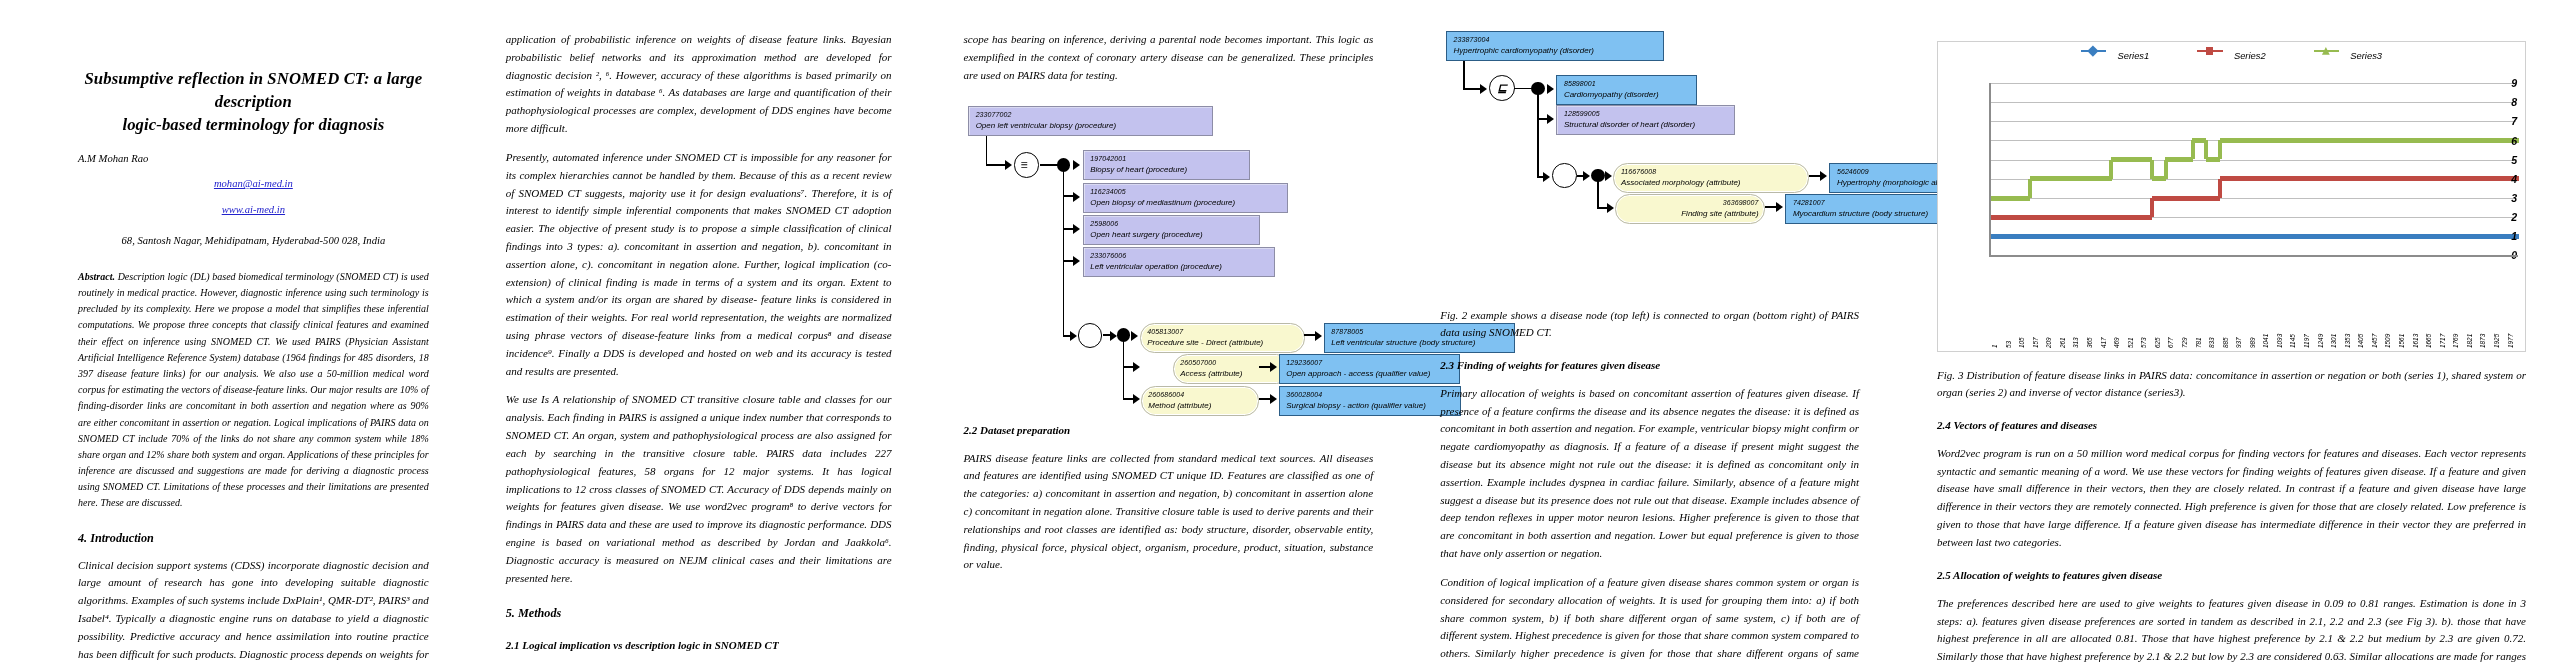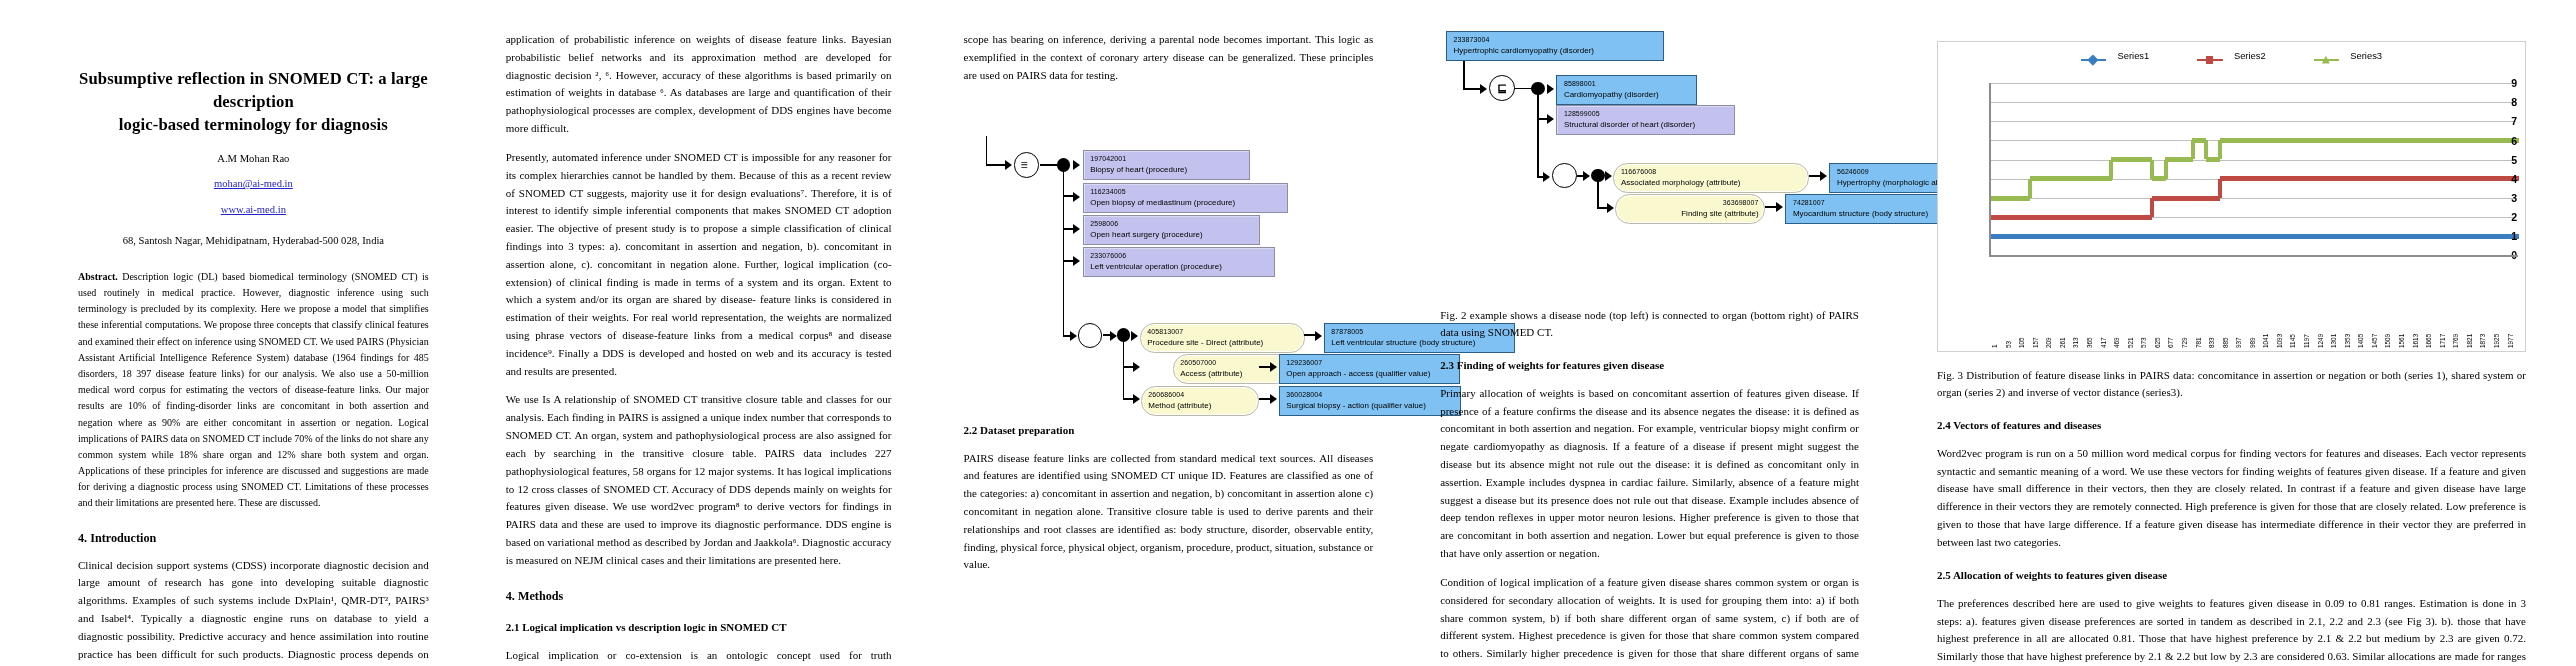--- a/index.html
+++ b/index.html
@@ -1,25 +1,25 @@
 <!DOCTYPE html>
 <html style="font-size:9px"><head>
 <meta charset="utf-8">
 <style>
   html,body{margin:0;padding:0;background:#ffffff;}
   body{width:2576px;height:667px;font-family:"Liberation Serif",serif;color:#000;overflow:hidden;}
   .page{position:relative;width:2576px;height:667px;display:flex;}
-  .col{box-sizing:border-box;padding:0 0 0 0;position:relative;}
+  .col{box-sizing:border-box;padding:0 0 0 0;position:relative;font-style:italic;}
   .c1{width:622px;padding:36px 44px 0 78px;}
   .c2{width:622px;padding:31px 39px 0 33px;}
   .c3{width:656px;padding:31px 39px 0 33px;}
   .c4{width:675px;padding:31px 50px 0 28px;}
 
   h1.title{font-size:16.7px;font-weight:bold;text-align:center;line-height:1.38;margin:31px 0 0 0;letter-spacing:0.1px;}
-  .author{text-align:center;font-size:10.6px;margin-top:16.7px;}
+  .author{font-size:10.6px;margin-top:16.7px;}
   .email{text-align:center;font-size:10.6px;margin-top:14.5px;color:#2222cc;text-decoration:underline;}
   .affil{text-align:center;font-size:10.6px;margin-top:20px;}
 
   p.body{font-size:11px;line-height:1.62;text-align:justify;margin:11px 0 0 0;text-indent:0;hyphens:auto;}
   p.abstract{font-size:10px;line-height:1.62;text-align:justify;margin:23px 0 0 0;}
   .abstract b{font-weight:bold;}
   h2.sec{font-size:12.2px;font-weight:bold;margin:19px 0 0 0;}
   h3.sub{font-size:11px;font-weight:bold;margin:16.7px 0 0 0;line-height:1.4;}
 
   .figcap{font-size:11px;line-height:1.6;text-align:justify;margin:14.5px 0 0 0;}
@@ -36,21 +36,21 @@
   .n-yellow{background:#f9f8cf;border:1.1px solid #b9b9a8;border-radius:14.5px;box-shadow:0 0 0 1.1px #ffffff inset;}
   .circ{position:absolute;border:1.7px solid #000;border-radius:50%;background:#fff;box-sizing:border-box;}
   .dot{position:absolute;background:#000;border-radius:50%;}
   .ln{position:absolute;background:#000;}
   .arrowR{position:absolute;width:0;height:0;border-top:5px solid transparent;border-bottom:5px solid transparent;border-left:7.8px solid #000;}
   .eqsym{position:absolute;font-family:"Liberation Sans",sans-serif;font-size:12.2px;font-weight:bold;line-height:1;}
 
   
   .chartbox{position:relative;width:589px;height:311px;border:0.6px solid #d0d0d0;background:#fff;margin-top:10px;box-sizing:border-box;}
   .legend{position:absolute;top:7.8px;left:0;width:100%;display:flex;justify-content:center;gap:48px;font-family:"Liberation Sans",sans-serif;font-size:9.4px;}
-  .lgi{display:flex;align-items:flex-end;gap:11px;}
+  .lgi{display:flex;align-items:flex-start;gap:11px;}
   .lgline{width:25.6px;height:2.2px;position:relative;}
   .lgmark{position:absolute;left:8.3px;top:-2.8px;width:7.8px;height:7.8px;}
   .plot{position:absolute;left:51px;top:41px;right:9px;bottom:98px;}
   .gl{position:absolute;left:0;right:0;height:0.6px;background:#bfbfbf;}
   .yax{position:absolute;left:0;top:41px;bottom:98px;width:49px;}
   .ytick{position:absolute;right:7.8px;transform:translateY(-50%);font-family:"Liberation Sans",sans-serif;font-size:10.6px;font-weight:bold;}
   .axisline{position:absolute;background:#8c8c8c;}
   .xlabels{position:absolute;left:51px;right:9px;bottom:0;height:97px;}
   .xlb{position:absolute;bottom:3.3px;font-family:"Liberation Sans",sans-serif;font-size:6.4px;transform-origin:left bottom;transform:rotate(-90deg);white-space:nowrap;}
   .seg{position:absolute;height:5px;}
@@ -78,30 +78,34 @@
 
     <h2 class="sec">4. Introduction</h2>
     <p class="body">Clinical decision support systems (CDSS) incorporate diagnostic decision and large amount of research has gone into developing suitable diagnostic algorithms. Examples of such systems include DxPlain¹, QMR-DT², PAIRS³ and Isabel⁴. Typically a diagnostic engine runs on database to yield a diagnostic possibility. Predictive accuracy and hence assimilation into routine practice has been difficult for such products. Diagnostic process depends on weights for finding given disease, incidence of disease and statistical task factors. However, weights remain main components in diagnosis which remains problematic since their pathophysiological processes are complex.</p>
 
   </div>
 
   <div class="col c2">
     <p class="body" style="margin-top:0">application of probabilistic inference on weights of disease feature links. Bayesian probabilistic belief networks and its approximation method are developed for diagnostic decision ², ⁶. However, accuracy of these algorithms is based primarily on estimation of weights in database ⁶. As databases are large and quantification of their pathophysiological processes are complex, development of DDS engines have become more difficult.</p>
     <p class="body">Presently, automated inference under SNOMED CT is impossible for any reasoner for its complex hierarchies cannot be handled by them. Because of this as a recent review of SNOMED CT suggests, majority use it for design evaluations⁷. Therefore, it is of interest to identify simple inferential components that makes SNOMED CT adoption easier. The objective of present study is to propose a simple classification of clinical findings into 3 types: a). concomitant in assertion and negation, b). concomitant in assertion alone, c). concomitant in negation alone. Further, logical implication (co-extension) of clinical finding is made in terms of a system and its organ. Extent to which a system and/or its organ are shared by disease- feature links is considered in estimation of their weights. For real world representation, the weights are normalized using phrase vectors of disease-feature links from a medical corpus⁸ and disease incidence⁹. Finally a DDS is developed and hosted on web and its accuracy is tested and results are presented.</p>
     <p class="body">We use Is A relationship of SNOMED CT transitive closure table and classes for our analysis.  Each finding in PAIRS is assigned a unique index number that corresponds to SNOMED CT. An organ, system and pathophysiological process are also assigned for each by searching in the transitive closure table. PAIRS data includes 227 pathophysiological features, 58 organs for 12 major systems. It has logical implications to 12 cross classes of SNOMED CT. Accuracy of DDS depends mainly on weights for features given disease. We use word2vec program⁸ to derive vectors for findings in PAIRS data and these are used to improve its diagnostic performance. DDS engine is based on variational method as described by Jordan and Jaakkola⁶. Diagnostic accuracy is measured on NEJM clinical cases and their limitations are presented here.</p>
-    <h2 class="sec">4.  Methods</h2>
+    <h2 class="sec">5.  Methods</h2>
     <h3 class="sub">2.1 Logical implication vs description logic in SNOMED CT</h3>
     <p class="body">Logical implication or co-extension is an ontologic concept used for truth evaluations¹⁰. It works in five steps: a). cosmic correlative, b) correlated substratum, c) adjunct limiting scope of counter correlative, d) adjunct limiting scope of correlated substratum and e) relation between adjuncts in a and d. In SNOMED CT context the steps would be: a). there is no myocardial infarction, b) chest pain, c) coronary artery disease, d) coronary angiogram, e) whenever there is coronary artery block there is myocardial infarction . These relationships can be traced across parent-child classes in SNOMED CT. Such a process, also known as logical implication helps in arriving at inference in description logic-based terminologies. Entities in a class share features of their parents. Since all classes inherit features of their parents and some parents have more than one child, one can reason that a parental class limits the scope of a child class. Since relationship between adjacents limiting</p>
   </div>
 
   <div class="col c3">
     <p class="body" style="margin-top:0">scope has bearing on inference, deriving a parental node becomes important. This logic as exemplified in the context of coronary artery disease can be generalized. These principles are used on PAIRS data for testing.</p>
 
     <div class="diagram dg1">
 
+      <div class="node n-purple" style="left:4.4px;top:0px;width:245px;">
+        <span class="code">233077002</span>
+        <span class="term">Open left ventricular biopsy (procedure)</span>
+      </div>
 
       <div class="ln" style="left:22px;top:30px;width:1.7px;height:29px;"></div>
       <div class="ln" style="left:22px;top:58px;width:20px;height:1.7px;"></div>
       <div class="arrowR" style="left:41px;top:54px;"></div>
       <div class="circ" style="left:50px;top:46px;width:25.6px;height:25.6px;"></div>
       <div class="eqsym" style="left:57px;top:53px;">≡</div>
       <div class="ln" style="left:76px;top:58px;width:21px;height:1.1px;"></div>
       <div class="dot" style="left:93px;top:52px;width:13.3px;height:13.3px;"></div>
 
       <div class="ln" style="left:99px;top:58px;width:1.7px;height:172px;"></div>

